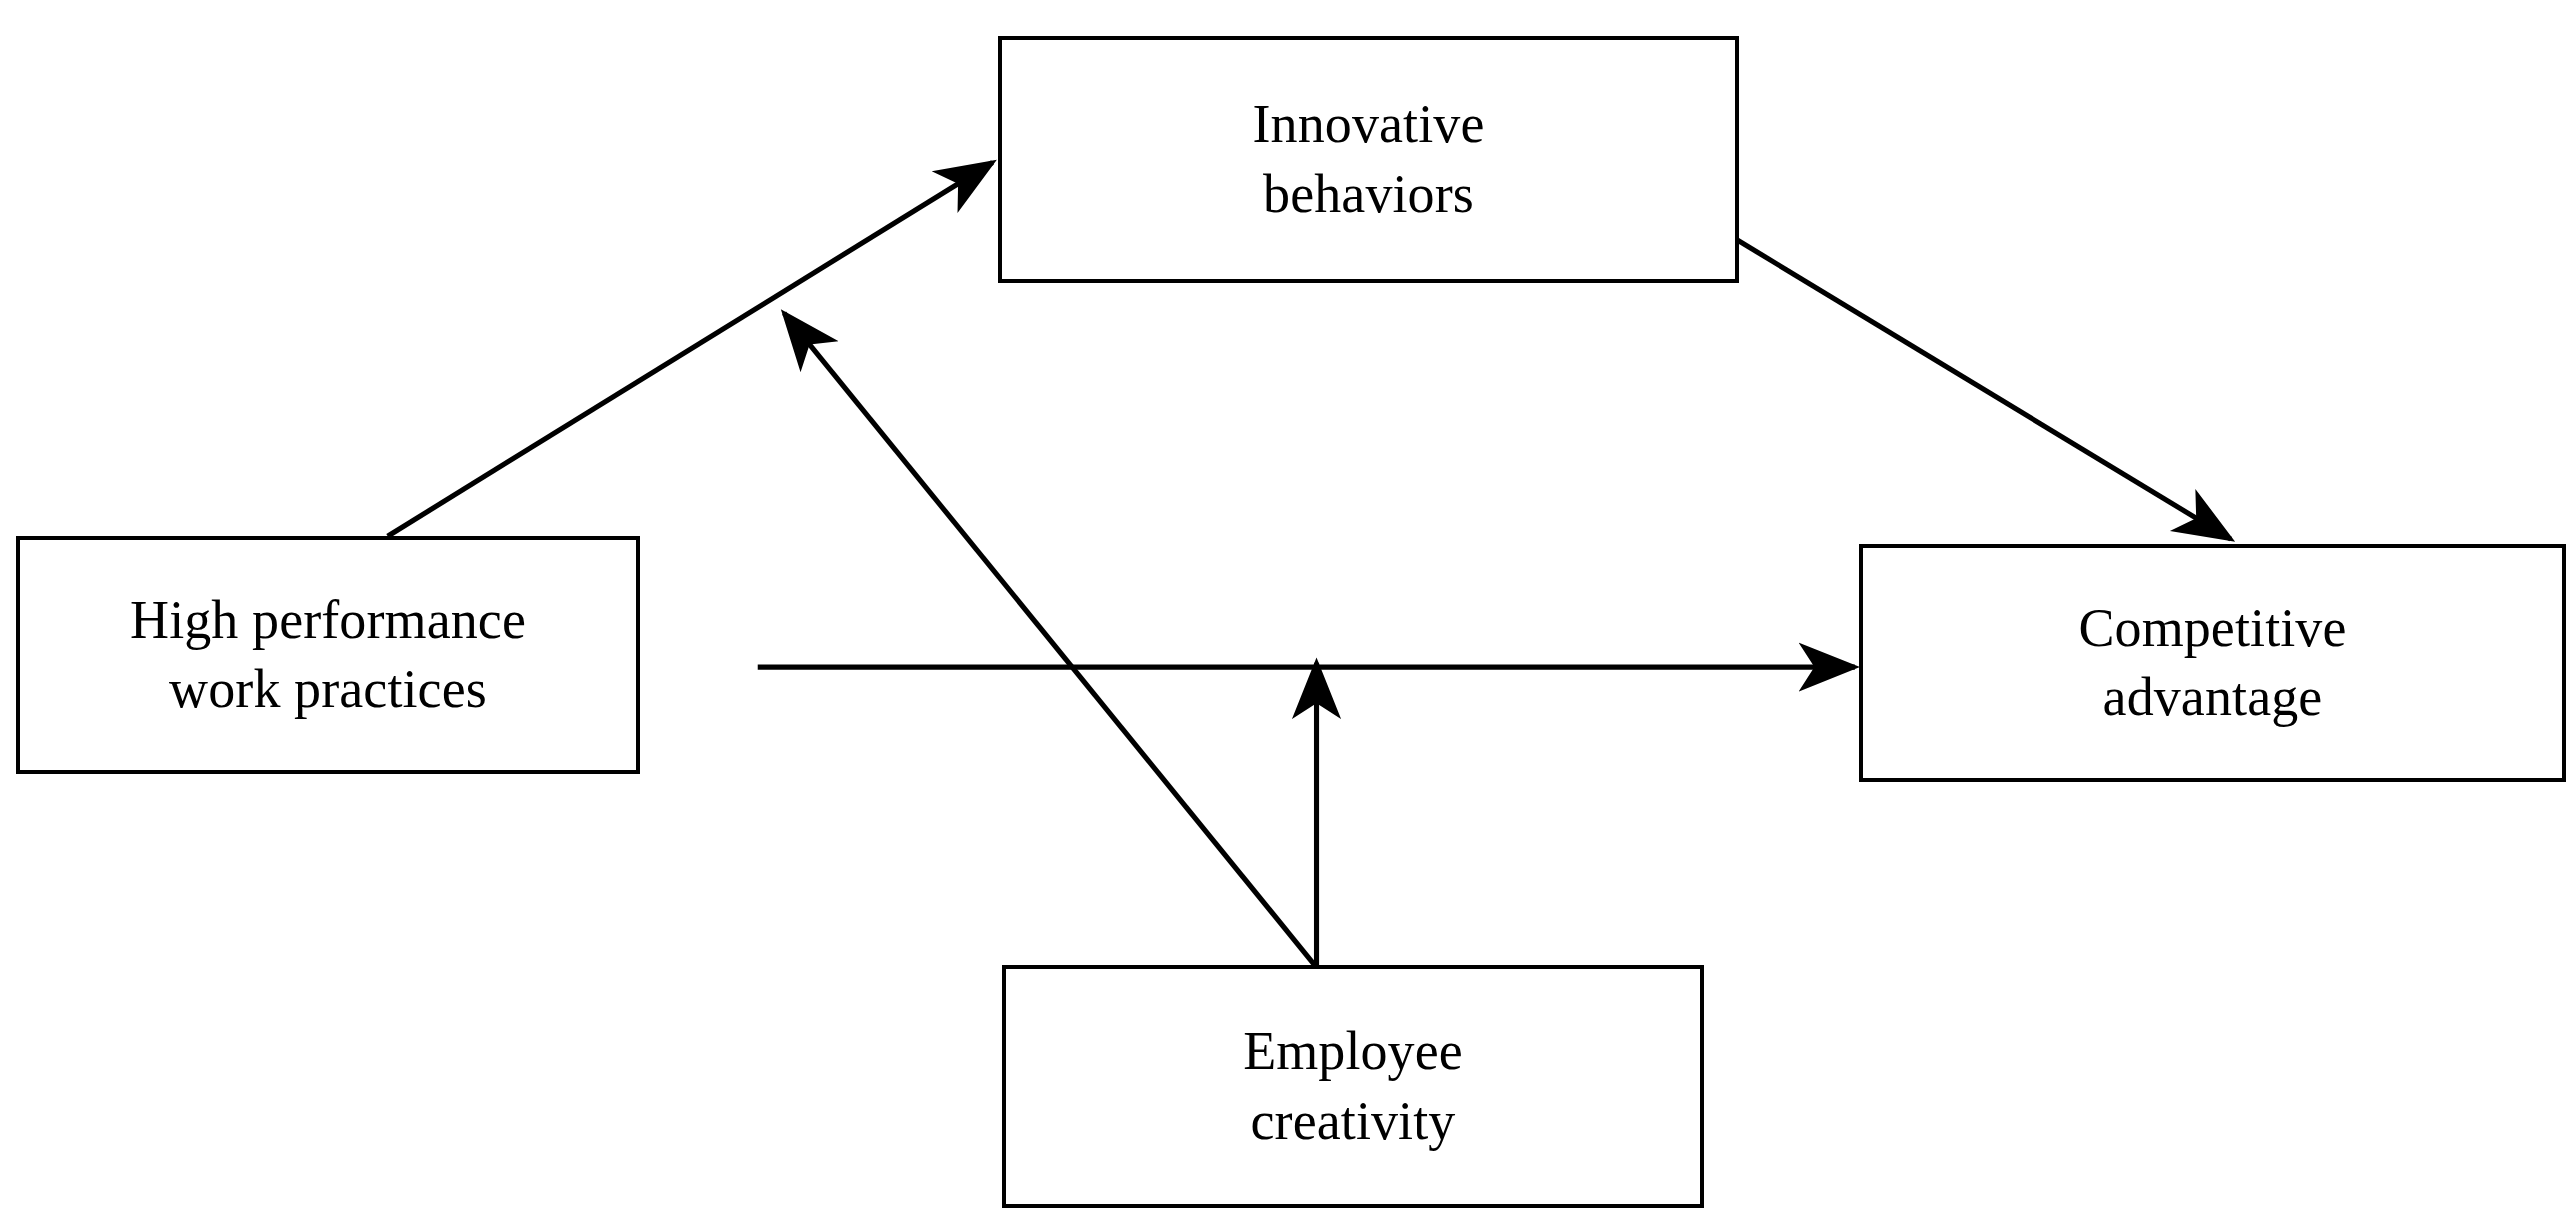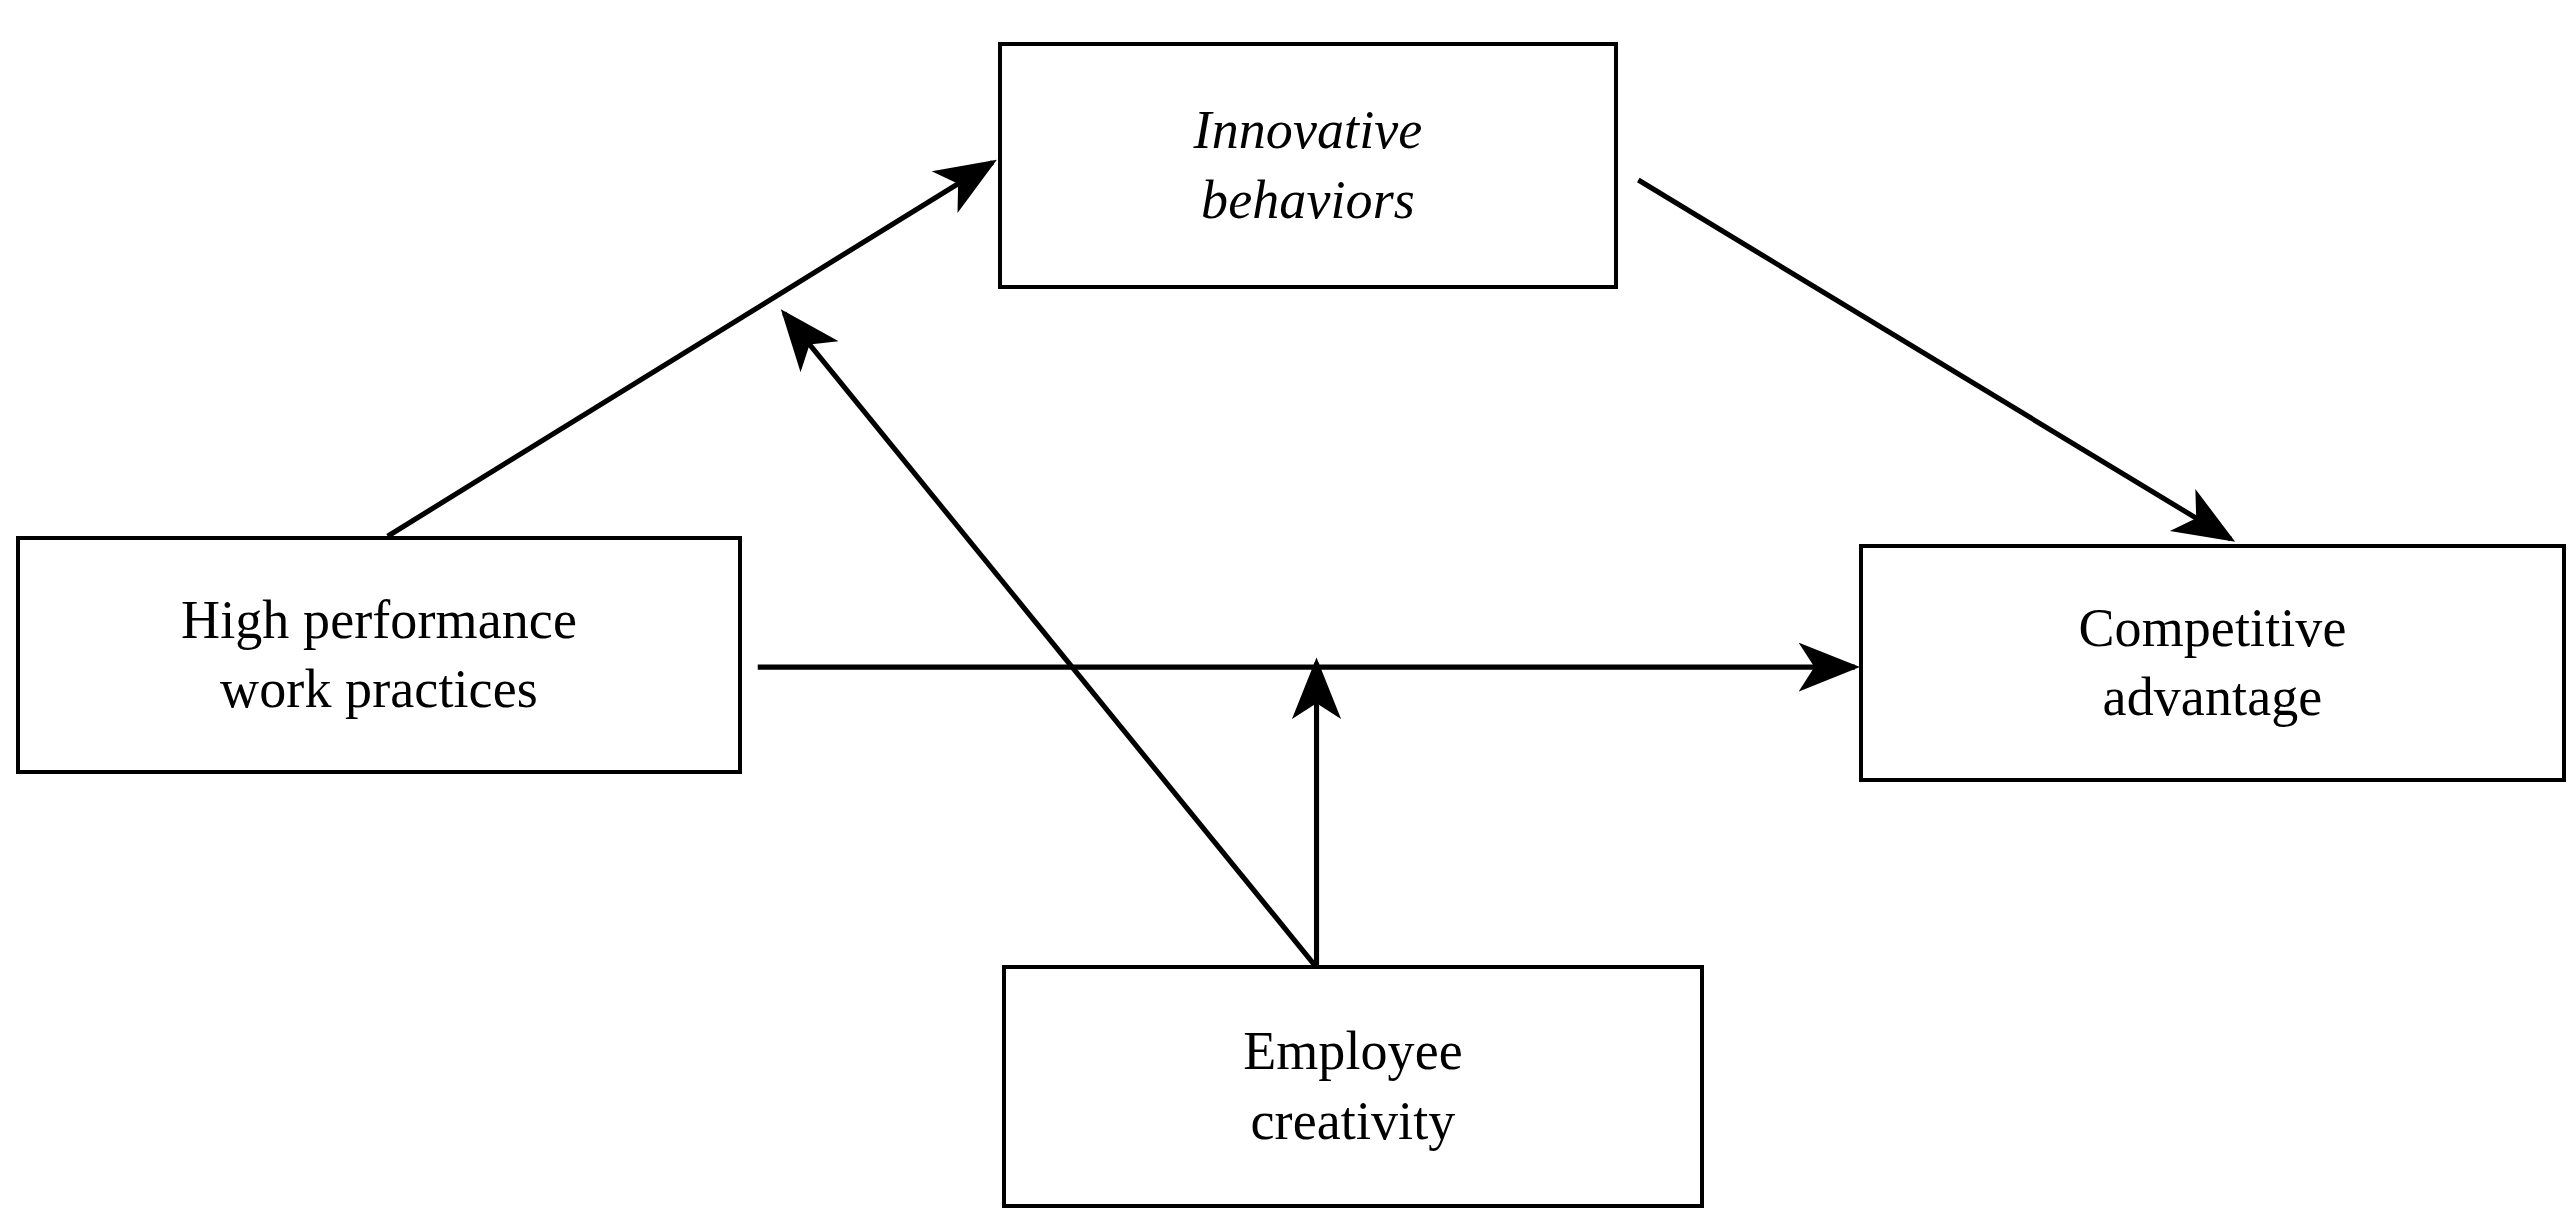--- a/index.html
+++ b/index.html
@@ -40,22 +40,22 @@
   .node-label {
     font-size: 54px;
     line-height: 1.28;
     color: #000000;
     letter-spacing: 0.1px;
     white-space: pre-line;
     padding: 0 13px;
   }
 
   
-  #node-hpwp  { left: 16px;   top: 536px;  width: 726px; height: 238px; }
-  #node-ib    { left: 998px; top: 42px;   width: 620px;  height: 247px; font-style: italic; }
+  #node-hpwp  { left: 16px;   top: 536px;  width: 624px; height: 238px; }
+  #node-ib    { left: 998px; top: 36px;   width: 741px;  height: 247px; }
   #node-ca    { left: 1859px; top: 544px;  width: 707px;  height: 238px; }
   #node-ec    { left: 1002px; top: 965px; width: 702px;  height: 243px; }
 </style>
 </head>
 <body>
 
 <div id="stage">
 
   <svg id="edges" viewBox="0 0 3522 1676">
     <defs>

